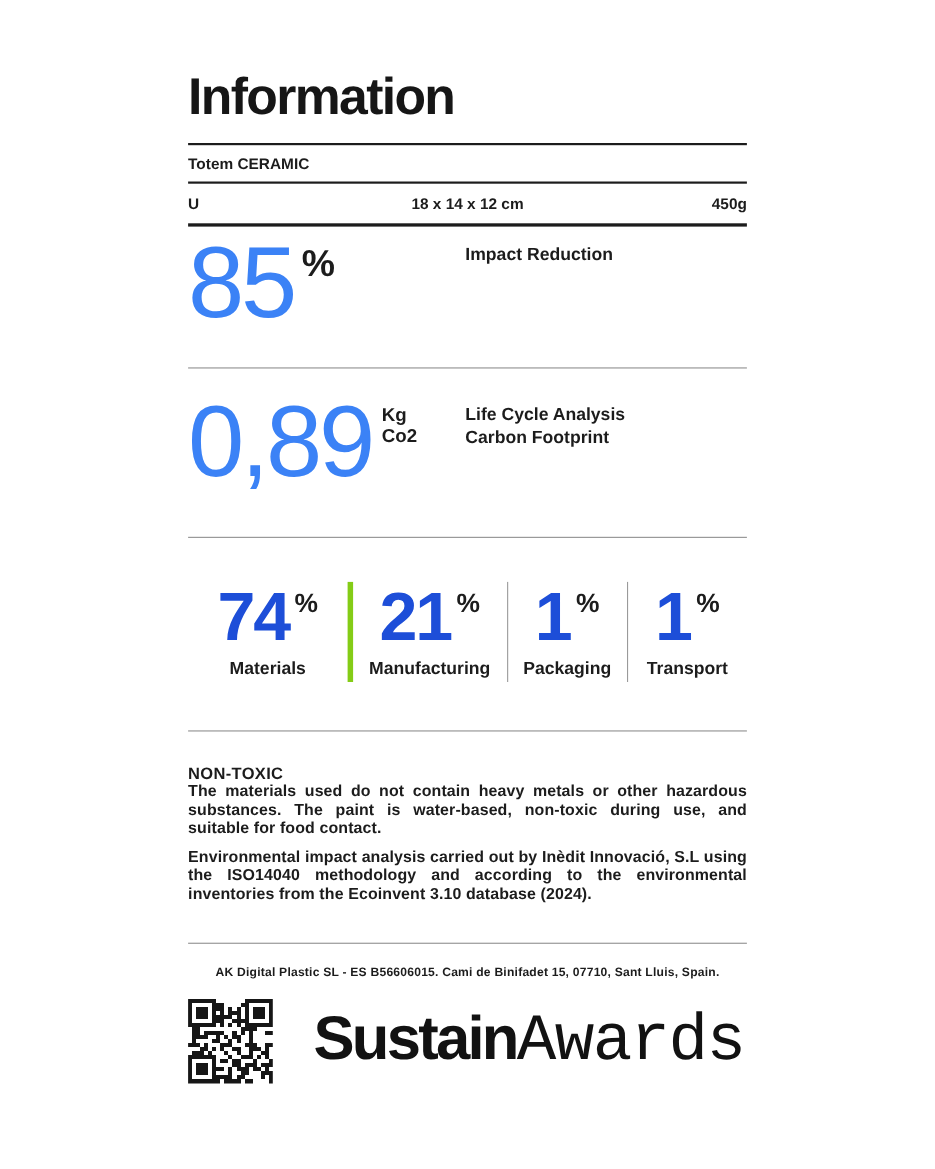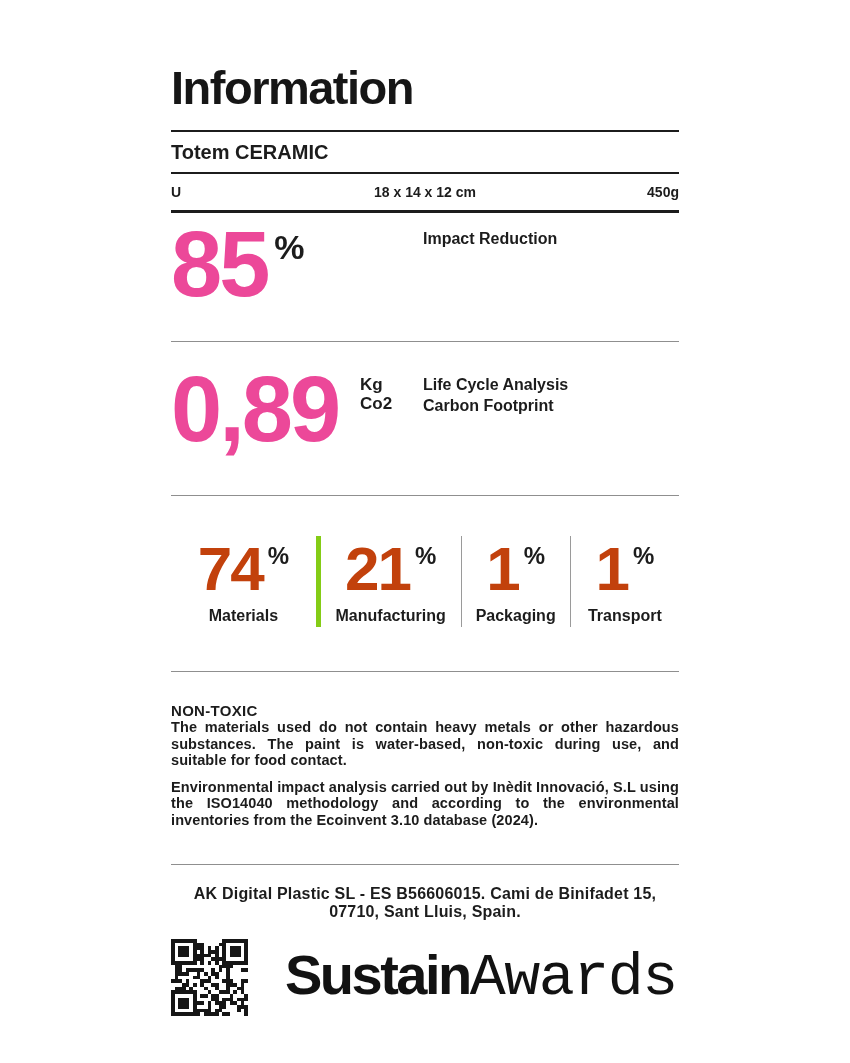--- a/index.html
+++ b/index.html
@@ -18,78 +18,78 @@
     letter-spacing: -1.5px; color: #161616;
   }
 
   
   .rule-thick { border: none; border-top: 2px solid #1c1c1c; margin-top: 21px; }
   .rule-thick-2 { border: none; border-top: 2px solid #1c1c1c; }
   .rule-heavy { border: none; border-top: 3px solid #1c1c1c; }
   .rule-thin { border: none; border-top: 1px solid #8f8f8f; }
 
   
-  .product-row { padding: 9px 0 8px 0; font-size: 20px; font-weight: bold; }
+  .product-row { padding: 9px 0 8px 0; font-size: 14px; font-weight: bold; }
   .specs-row { display: flex; padding: 10px 0; font-size: 14px; font-weight: bold; }
   .specs-row > span { flex: 1; }
   .specs-row .mid { text-align: center; }
   .specs-row .right { text-align: right; }
 
   
   .stat-section { position: relative; }
   .impact-section { padding: 14px 0 38px 0; }
   .carbon-section { padding: 30px 0 48px 0; }
   .big-line { line-height: 0.82; white-space: nowrap; }
   .big-num {
-    font-size: 92px; font-weight: bold; letter-spacing: -3px; color: #ec4899;
+    font-size: 92px; font-weight: normal; letter-spacing: -3px; color: #3b82f6;
   }
   .pct-big {
     font-size: 34px; font-weight: bold; line-height: 0;
     vertical-align: 37px; margin-left: 7px; letter-spacing: 0;
   }
   .unit-stack {
     display: inline-block; vertical-align: top;
     font-size: 17px; font-weight: bold; line-height: 1.15;
-    margin-left: 22px; padding-top: 3px; letter-spacing: 0;
+    margin-left: 9px; padding-top: 3px; letter-spacing: 0;
   }
   .section-label {
     position: absolute; left: 252px;
     font-size: 16px; font-weight: bold; line-height: 1.3;
   }
   .impact-section .section-label { top: 16px; }
   .carbon-section .section-label { top: 33px; }
 
   
   .breakdown-row { display: flex; align-items: stretch; padding: 40px 0 44px 0; }
   .breakdown-col { text-align: center; padding: 2px 2px; }
   .breakdown-col.c0 { flex-basis: 28.5%; }
   .breakdown-col.c1 { flex-basis: 28.5%; border-left: 5px solid #84cc16; }
   .breakdown-col.c2 { flex-basis: 21.5%; border-left: 1px solid #9a9a9a; }
   .breakdown-col.c3 { flex-basis: 21.5%; border-left: 1px solid #9a9a9a; }
   .small-line { line-height: 1; white-space: nowrap; }
-  .small-num { font-size: 62px; font-weight: bold; letter-spacing: -2px; color: #c2410c; }
+  .small-num { font-size: 62px; font-weight: bold; letter-spacing: -2px; color: #1d4ed8; }
   .pct-small {
     font-size: 24px; font-weight: bold; line-height: 0;
     vertical-align: 26px; margin-left: 5px; letter-spacing: 0;
   }
   .breakdown-label { font-size: 16px; font-weight: bold; margin-top: 7px; }
 
   
   .notes { padding: 30px 0 36px 0; }
   .notes-heading { font-size: 15px; font-weight: bold; letter-spacing: 0.3px; }
   .notes p {
     font-size: 14.5px; font-weight: bold; line-height: 1.14;
     text-align: justify; letter-spacing: 0.1px;
   }
   .notes p.p2 { margin-top: 10px; }
 
   
   .address-line {
     padding-top: 20px; text-align: center;
-    font-size: 16px; font-weight: bold; letter-spacing: 0.2px;
+    font-size: 11px; font-weight: bold; letter-spacing: 0.2px;
   }
   .email-line {
     margin-top: 17px; text-align: center;
     font-size: 12px; font-weight: bold; letter-spacing: 0.3px;
   }
   .brand-row { margin-top: 18px; display: flex; align-items: center; }
   .qr { width: 77px; height: 77px; flex: 0 0 77px; }
   .qr svg { width: 100%; height: 100%; shape-rendering: crispEdges; }
   .brand-logo { margin-left: 37px; white-space: nowrap; line-height: 1; }
   .brand-bold {

